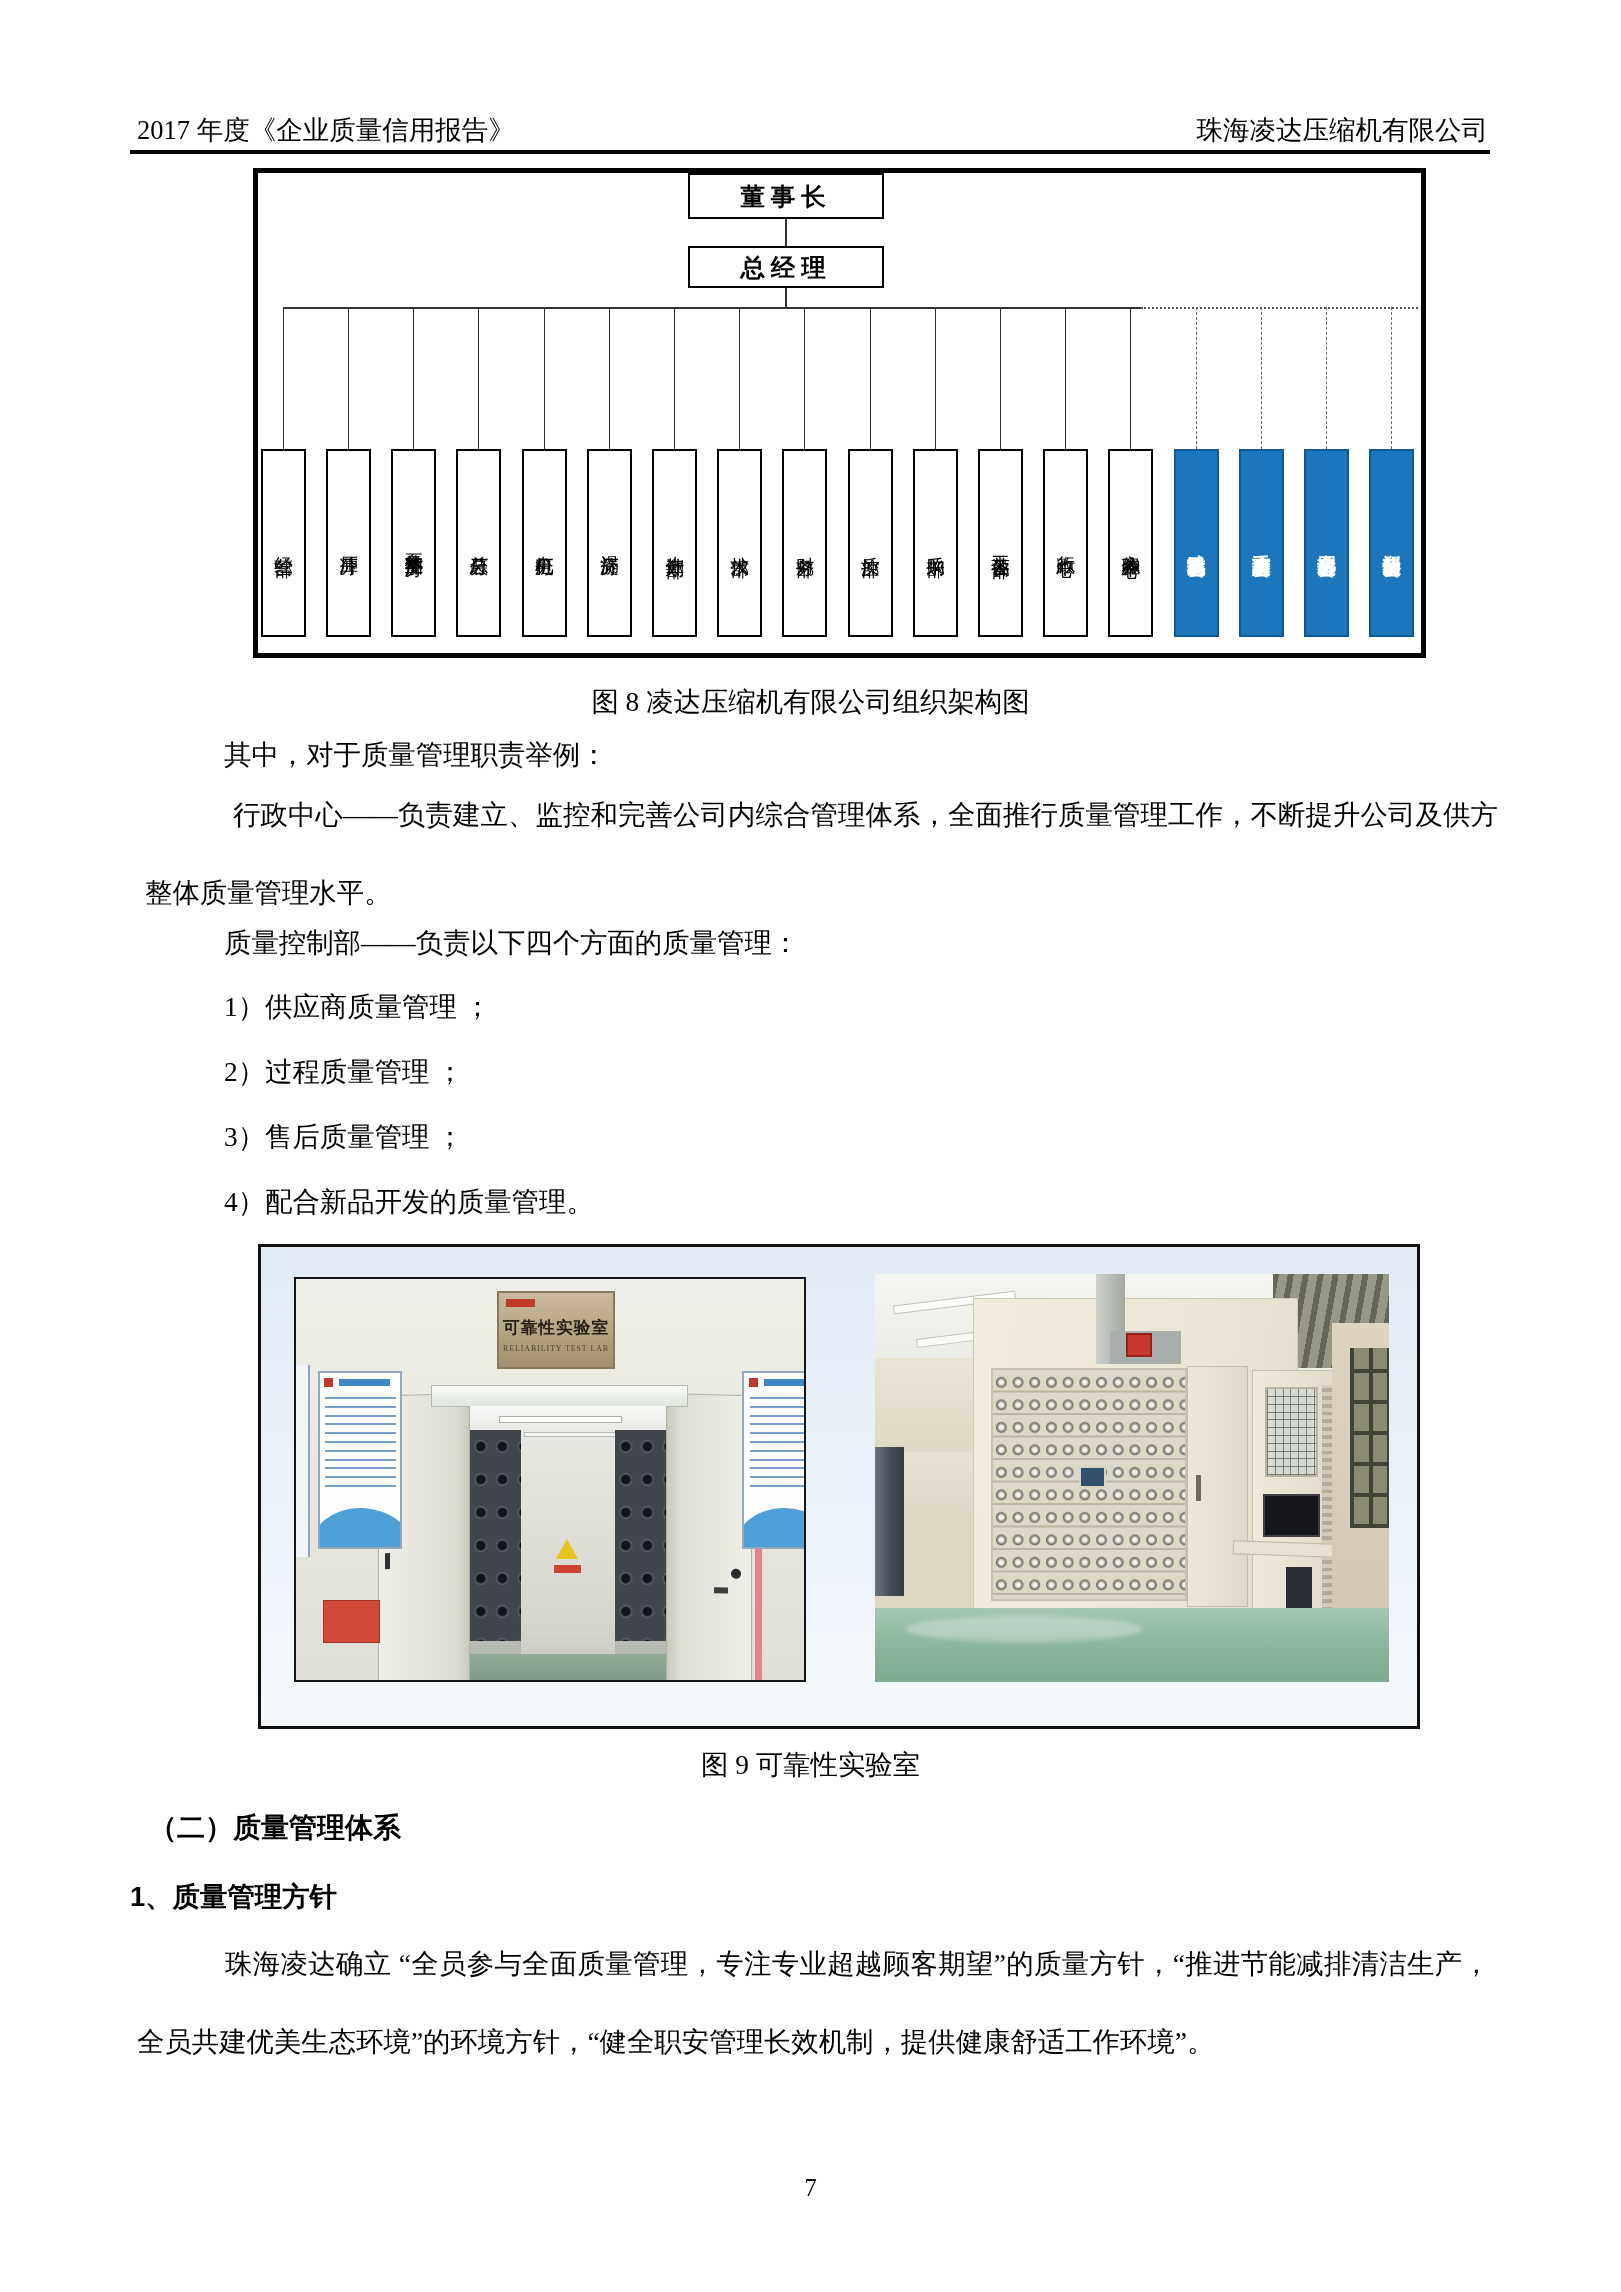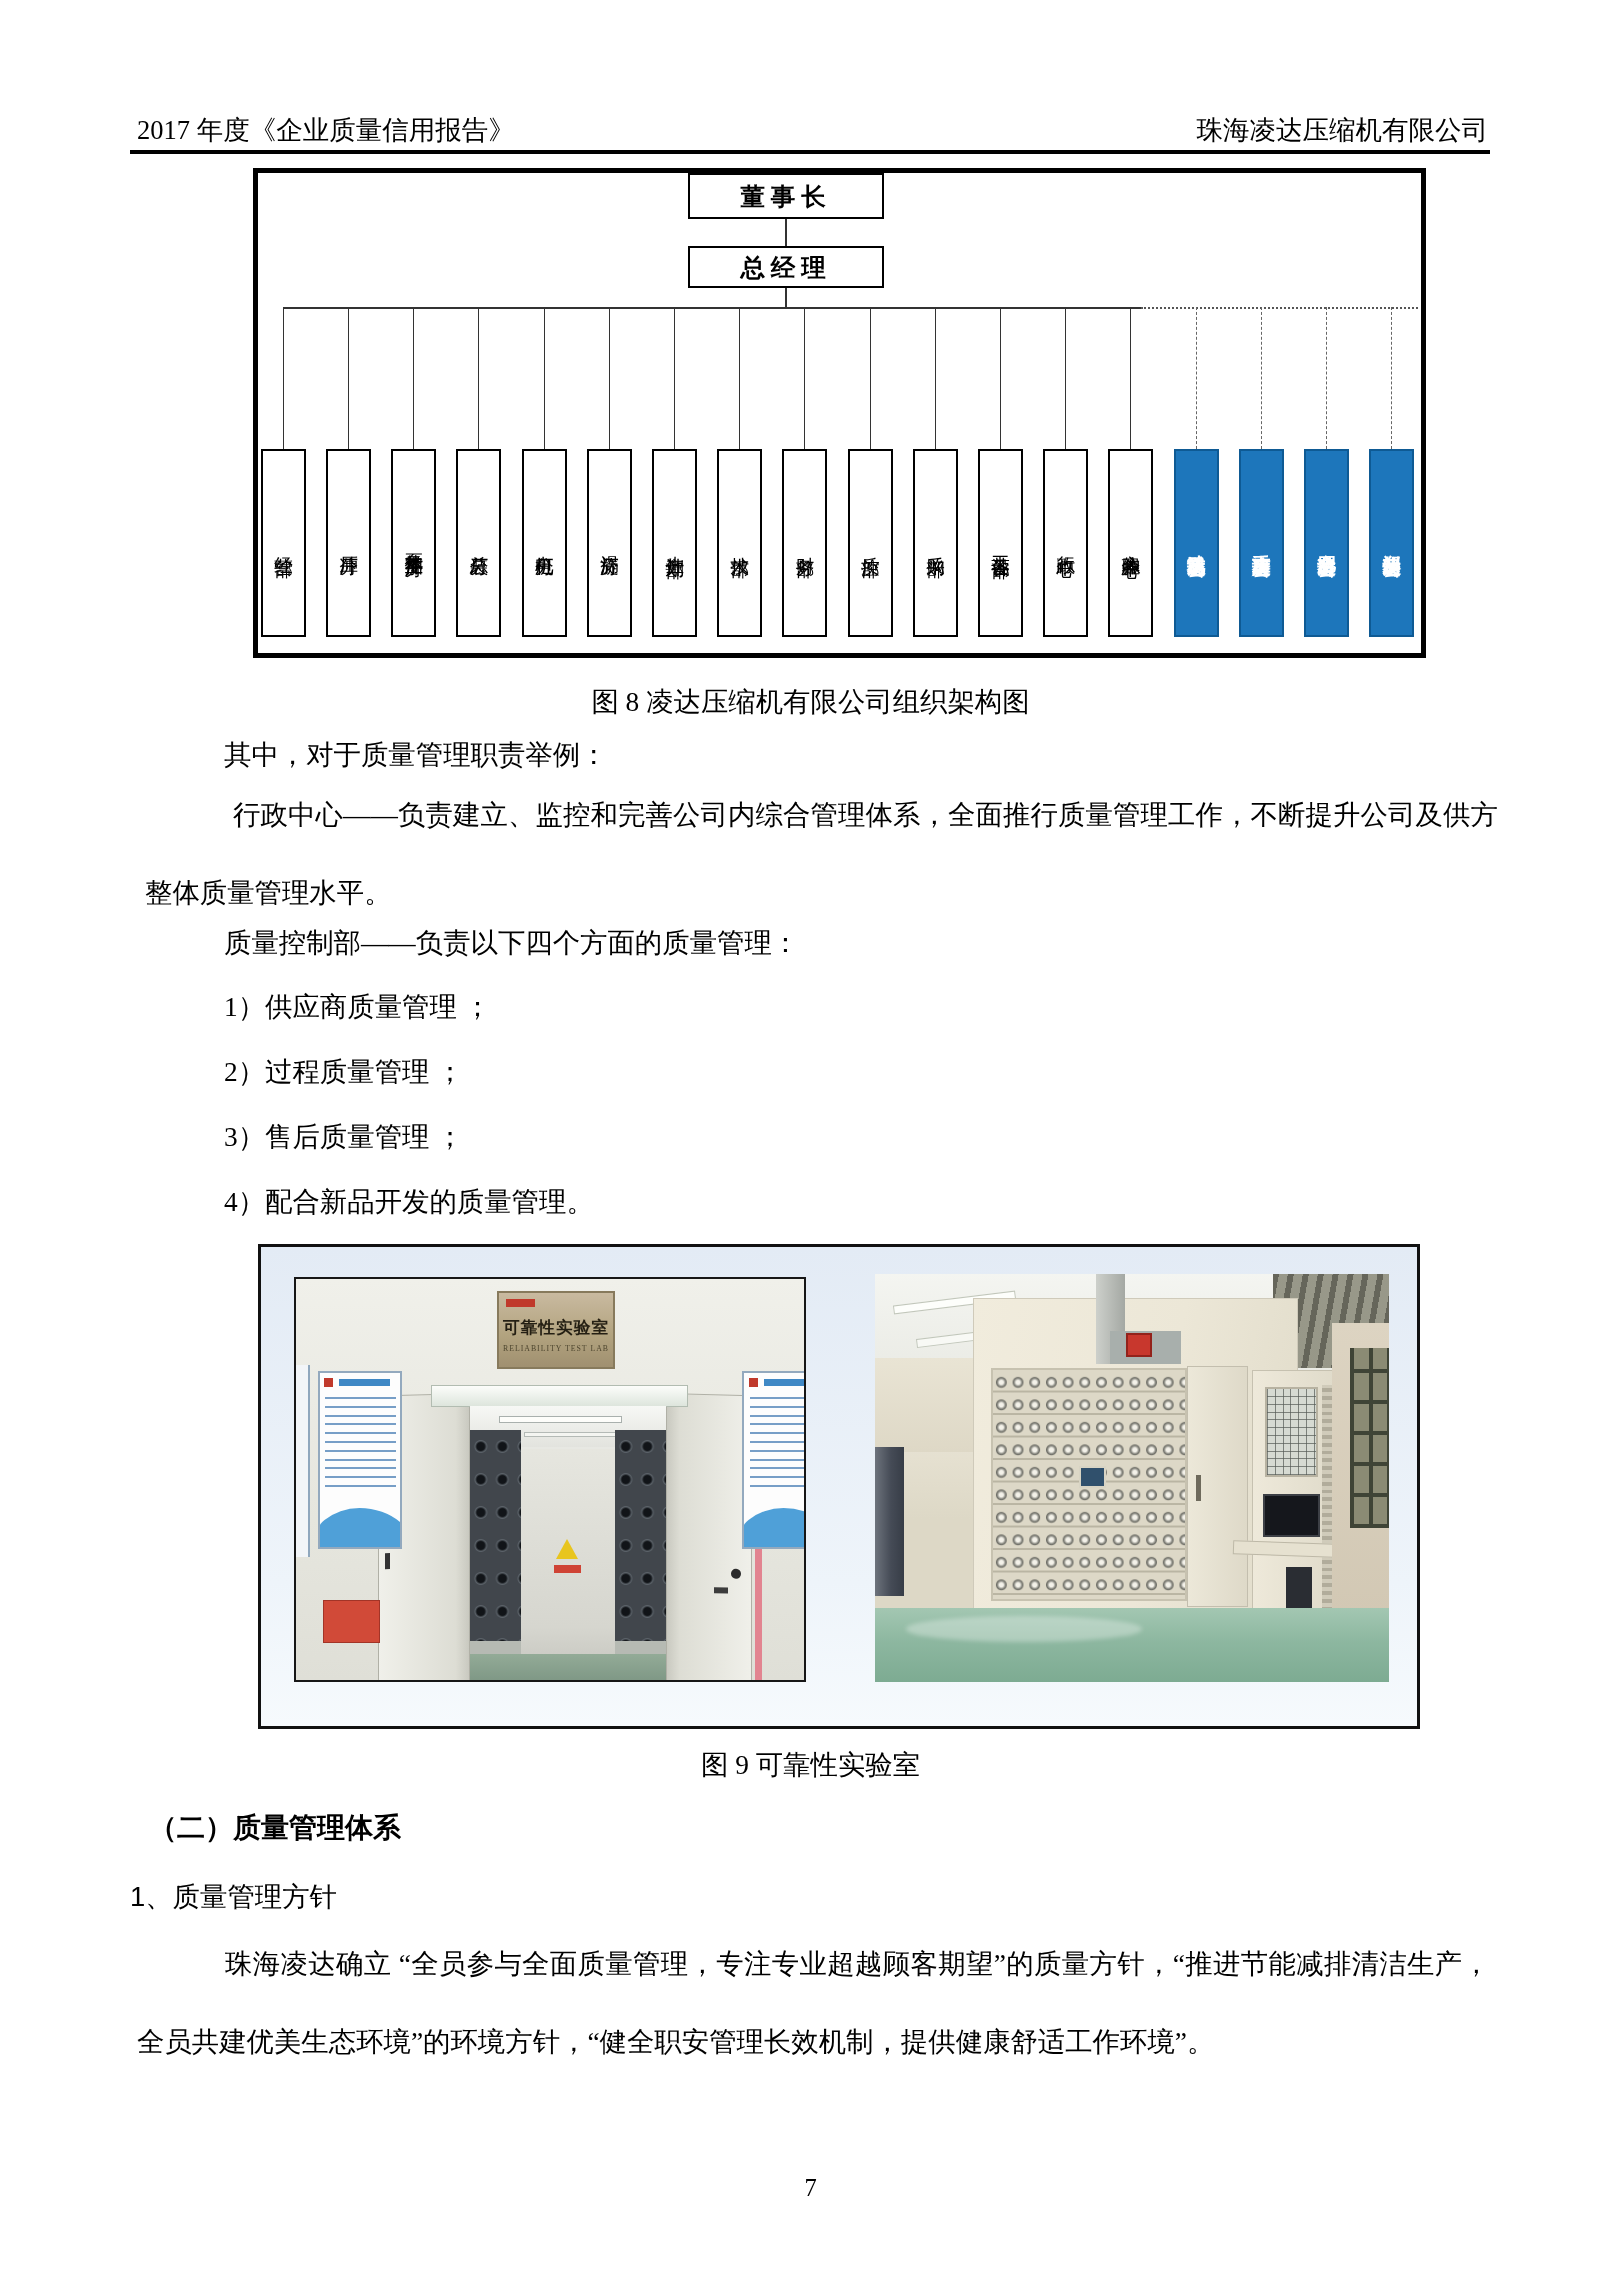--- a/index.html
+++ b/index.html
@@ -54,21 +54,21 @@
   .cap8 { top:684px; }
   .cap9 { top:1747px; }
   .t-intro { position:absolute; left:224px; top:737px; font-size:27.4px; }
   .t-admin { position:absolute; left:137px; top:776px; width:1353px; font-size:27.4px;
              line-height:78px; text-align:justify; text-indent:88px;margin-left:8px; }
   .t-qc    { position:absolute; left:224px; top:925px; font-size:27.4px; }
   .qc-list { position:absolute; left:224px; top:975px; font-size:27.4px; }
   .qc-item { height:65px; line-height:65px; }
   .h2 { position:absolute; left:149px; top:1809px; font-size:28px; font-weight:bold;
         font-family:"Liberation Sans","DejaVu Sans",sans-serif; }
-  .h3 { position:absolute; left:130px; top:1879px; font-size:27.4px; font-weight:normal;
+  .h3 { position:absolute; left:130px; top:1879px; font-size:27.4px; font-weight:bold;
         font-family:"Liberation Sans","DejaVu Sans",sans-serif; }
   .t-policy { position:absolute; left:137px; top:1925px; width:1353px; font-size:27.4px;
               line-height:78px; text-align:justify; text-indent:88px; }
   .pageno { position:absolute; left:0; top:2174px; width:100%; text-align:center; font-size:24.5px; }
 
   
   .panel {
     position:absolute; left:258px; top:1244px; width:1162px; height:485px;
     border:3.9px solid #111; background:linear-gradient(180deg,#e3ebf5 0%,#eef4fa 70%,#f6fafd 100%);
   }

